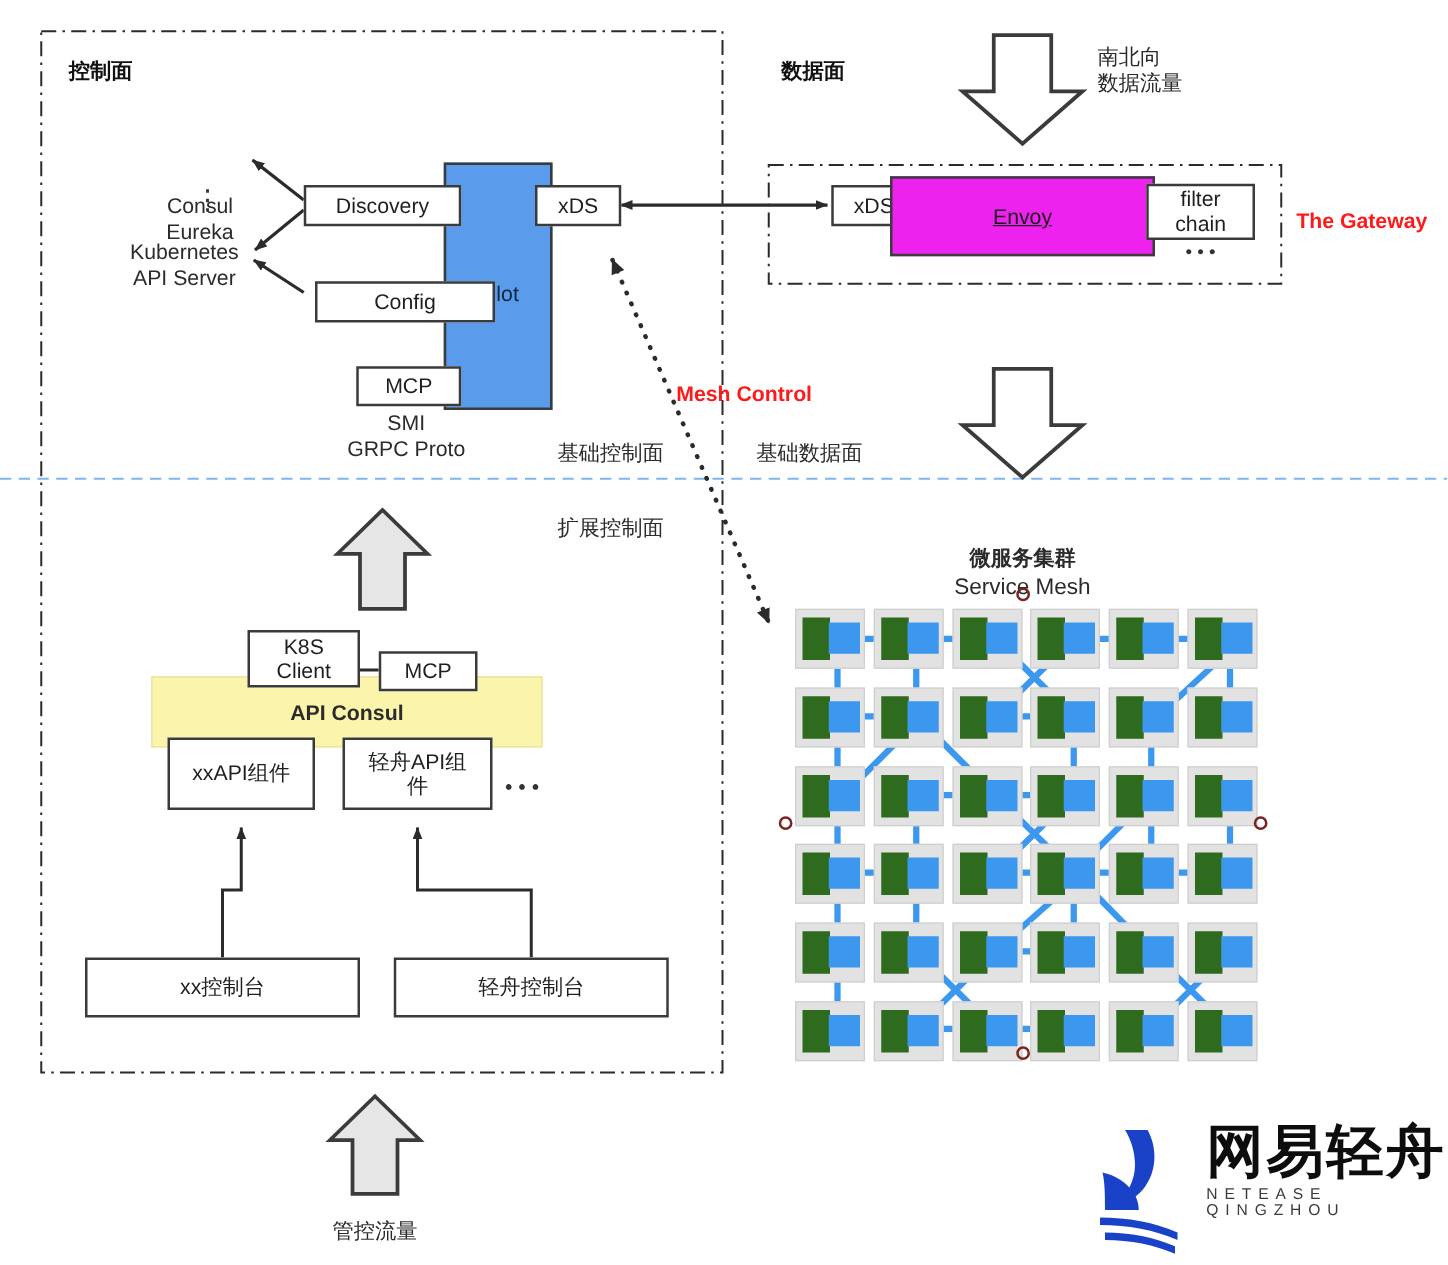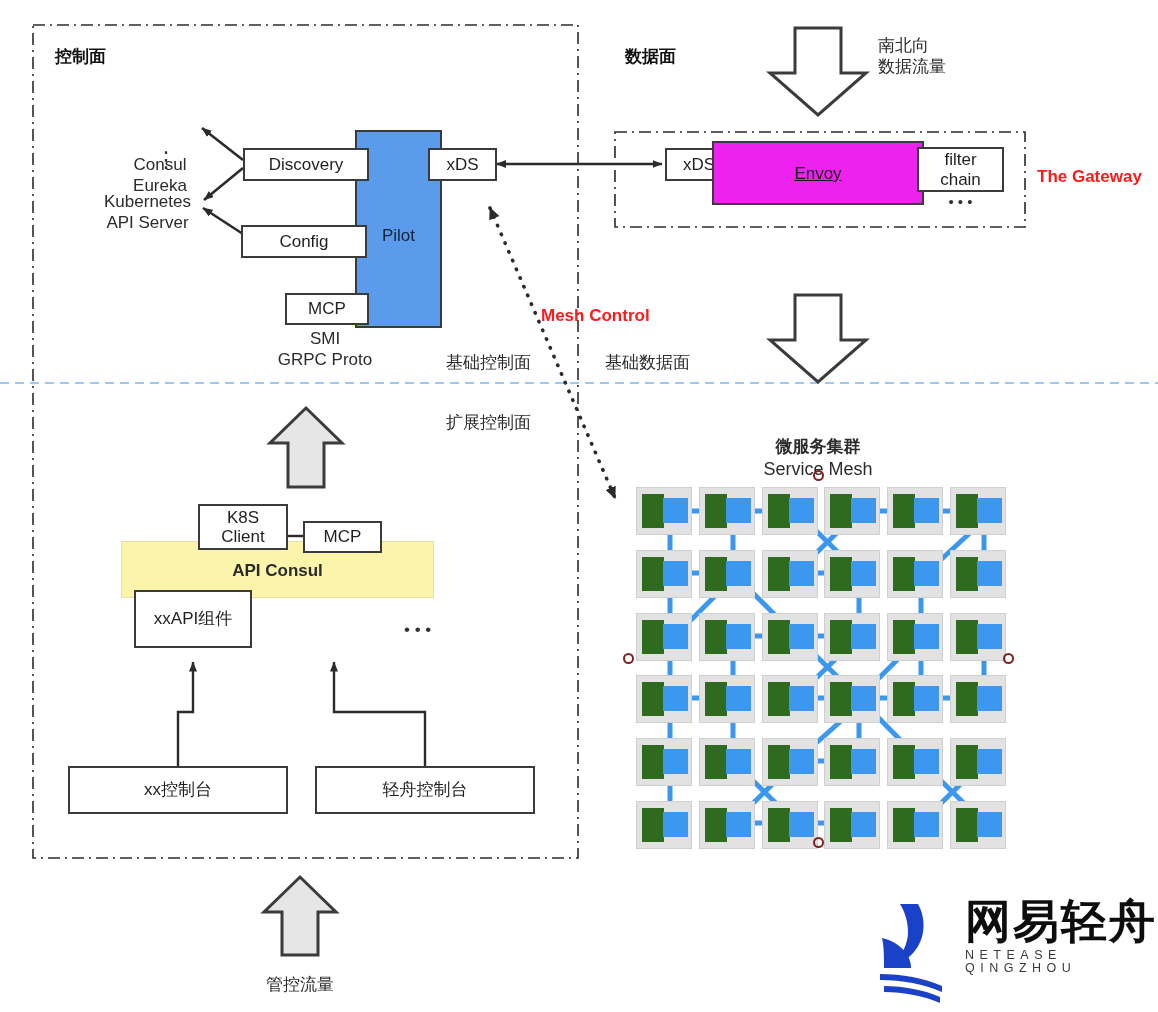--- a/index.html
+++ b/index.html
@@ -259,21 +259,21 @@
   <div class="abs plain-label" style="left:90px; top:192px; width:115px;">Kubernetes
 API Server</div>
 
   <div class="abs" id="pilot-body" style="left:355px; top:130px; width:87px; height:198px;"></div>
   <div class="abs" id="pilot-label" style="left:355px; top:226px; width:87px; text-align:center;">Pilot</div>
 
   <div class="abs wbox" style="left:243px; top:148px; width:126px; height:33px;">Discovery</div>
 
   <div class="abs wbox" style="left:428px; top:148px; width:69px; height:33px;">xDS</div>
 
-  <div class="abs wbox" style="left:241px; top:225px; width:126px; height:33px;text-align:center;">Config</div>
+  <div class="abs wbox" style="left:252px; top:225px; width:144px; height:33px;text-align:center;">Config</div>
 
   <div class="abs wbox" style="left:285px; top:293px; width:84px; height:32px;">MCP</div>
 
   <div class="abs plain-label" style="left:266px; top:329px; width:118px;text-align:center;">SMI
 GRPC Proto</div>
 
   <div class="abs plain-label" style="left:446px; top:353px;">基础控制面</div>
 
   <div class="abs plain-label" style="left:605px; top:353px;">基础数据面</div>
 
@@ -297,20 +297,22 @@
   <div class="abs" id="api-plane-body" style="left:121px; top:541px; width:313px; height:57px;"></div>
   <div class="abs" id="api-plane-label" style="left:121px; top:561px; width:313px; text-align:center;">API Consul</div>
 
   <div class="abs wbox" style="left:198px; top:504px; width:90px; height:46px; white-space:pre-line;">K8S
 Client</div>
 
   <div class="abs wbox" style="left:303px; top:521px; width:79px; height:32px;">MCP</div>
 
   <div class="abs wbox" style="left:134px; top:590px; width:118px; height:58px;">xxAPI组件</div>
 
+  <div class="abs wbox" style="left:274px; top:590px; width:120px; height:58px; white-space:pre-line;">轻舟API组
+件</div>
 
   <div class="abs" style="left:404px; top:620px; font-size:17px; color:#333;">• • •</div>
 
   <div class="abs wbox" style="left:68px; top:766px; width:220px; height:48px;">xx控制台</div>
 
   <div class="abs wbox" style="left:315px; top:766px; width:220px; height:48px;">轻舟控制台</div>
 
   <div class="abs plain-label" style="left:250px; top:975px; width:100px;">管控流量</div>
 
   <div class="abs plain-label" style="left:718px; top:437px; width:200px; font-weight:bold; font-size:17px;">微服务集群</div>

